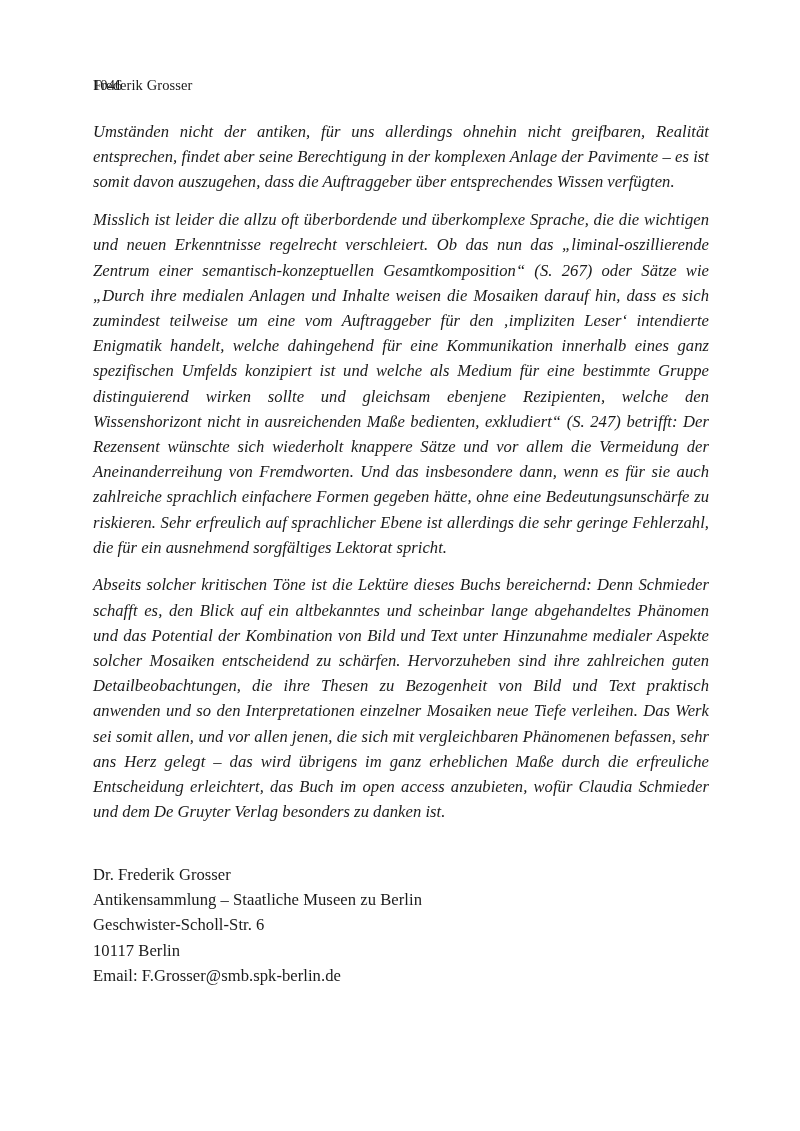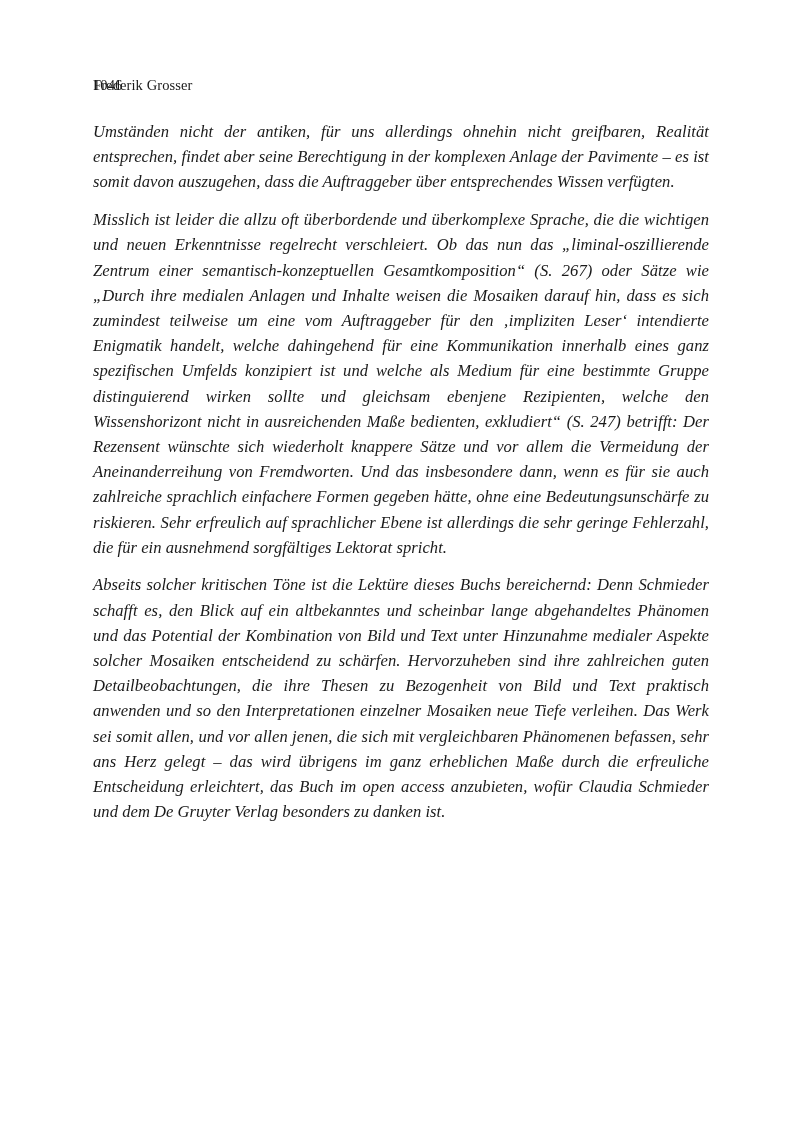--- a/index.html
+++ b/index.html
@@ -99,14 +99,21 @@
     <span class="folio">1046</span>
     <span class="author-title">Frederik Grosser</span>
   </div>
 
   <div class="text-column">
     <p class="body-para">Umständen nicht der antiken, für uns allerdings ohnehin nicht greifbaren, Realität entsprechen, findet aber seine Berechtigung in der komplexen Anlage der Pavimente – es ist somit davon auszugehen, dass die Auftraggeber über entsprechendes Wissen verfügten.</p>
     <p class="body-para">Misslich ist leider die allzu oft überbordende und überkomplexe Sprache, die die wichtigen und neuen Erkenntnisse regelrecht verschleiert. Ob das nun das „liminal-oszillierende Zentrum einer semantisch-konzeptuellen Gesamtkomposition“ (S. 267) oder Sätze wie „Durch ihre medialen Anlagen und Inhalte weisen die Mosaiken darauf hin, dass es sich zumindest teilweise um eine vom Auftraggeber für den ‚impliziten Leser‘ intendierte Enigmatik handelt, welche dahingehend für eine Kommunikation innerhalb eines ganz spezifischen Umfelds konzipiert ist und welche als Medium für eine bestimmte Gruppe distinguierend wirken sollte und gleichsam ebenjene Rezipienten, welche den Wissenshorizont nicht in ausreichenden Maße bedienten, exkludiert“ (S. 247) betrifft: Der Rezensent wünschte sich wiederholt knappere Sätze und vor allem die Vermeidung der Aneinanderreihung von Fremdworten. Und das insbesondere dann, wenn es für sie auch zahlreiche sprachlich einfachere Formen gegeben hätte, ohne eine Bedeutungsunschärfe zu riskieren. Sehr erfreulich auf sprachlicher Ebene ist allerdings die sehr geringe Fehlerzahl, die für ein ausnehmend sorgfältiges Lektorat spricht.</p>
     <p class="body-para">Abseits solcher kritischen Töne ist die Lektüre dieses Buchs bereichernd: Denn Schmieder schafft es, den Blick auf ein altbekanntes und scheinbar lange abgehandeltes Phänomen und das Potential der Kombination von Bild und Text unter Hinzunahme medialer Aspekte solcher Mosaiken entscheidend zu schärfen. Hervorzuheben sind ihre zahlreichen guten Detailbeobachtungen, die ihre Thesen zu Bezogenheit von Bild und Text praktisch anwenden und so den Interpretationen einzelner Mosaiken neue Tiefe verleihen. Das Werk sei somit allen, und vor allen jenen, die sich mit vergleichbaren Phänomenen befassen, sehr ans Herz gelegt – das wird übrigens im ganz erheblichen Maße durch die erfreuliche Entscheidung erleichtert, das Buch im open access anzubieten, wofür Claudia Schmieder und dem De Gruyter Verlag besonders zu danken ist.</p>
   </div>
 
+  <div class="contact-block">
+    <span class="contact-line">Dr. Frederik Grosser</span>
+    <span class="contact-line">Antikensammlung – Staatliche Museen zu Berlin</span>
+    <span class="contact-line">Geschwister-Scholl-Str. 6</span>
+    <span class="contact-line">10117 Berlin</span>
+    <span class="contact-line">Email: F.Grosser@smb.spk-berlin.de</span>
+  </div>
 
 </div>
 
 </body></html>

